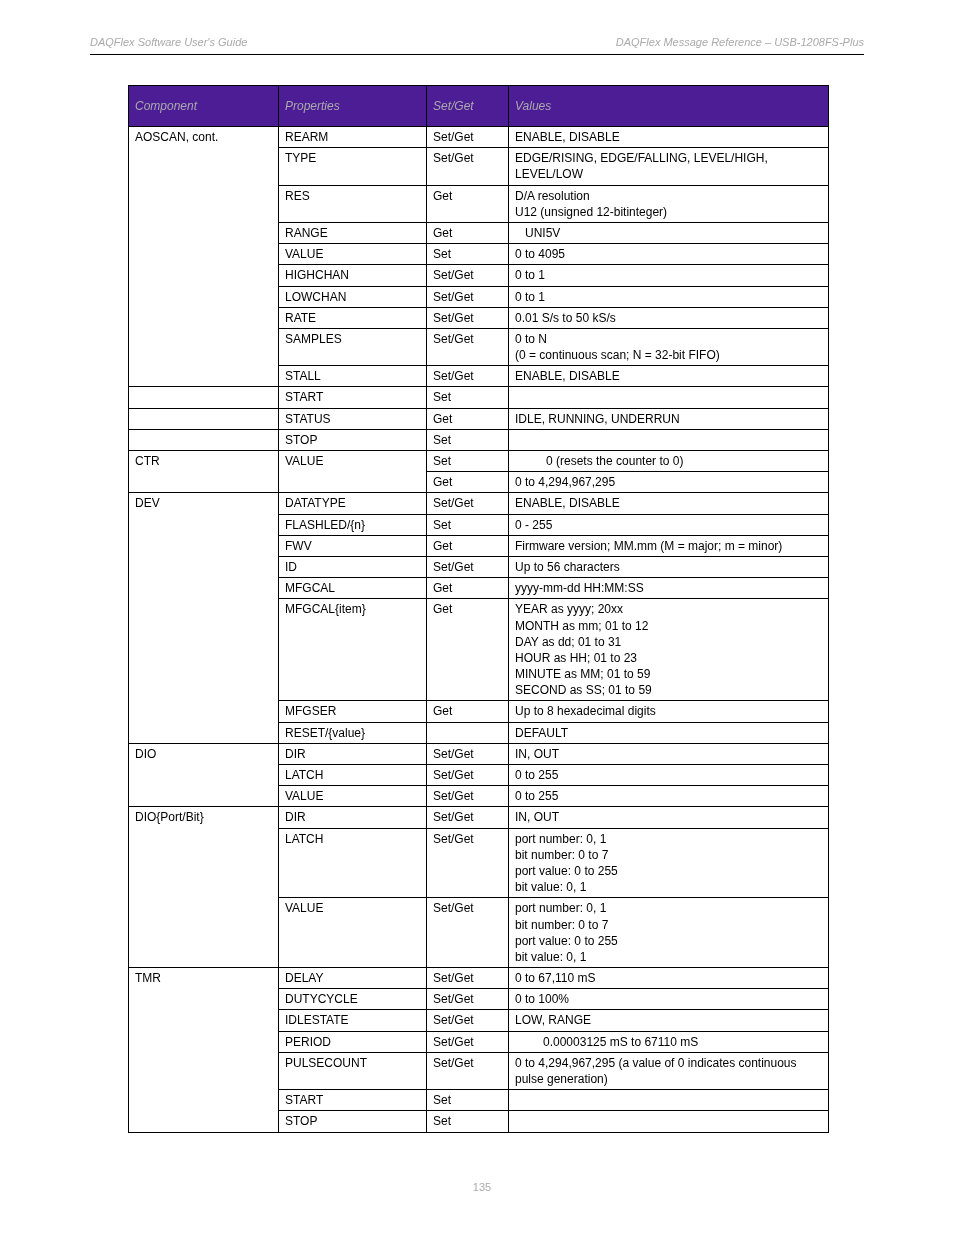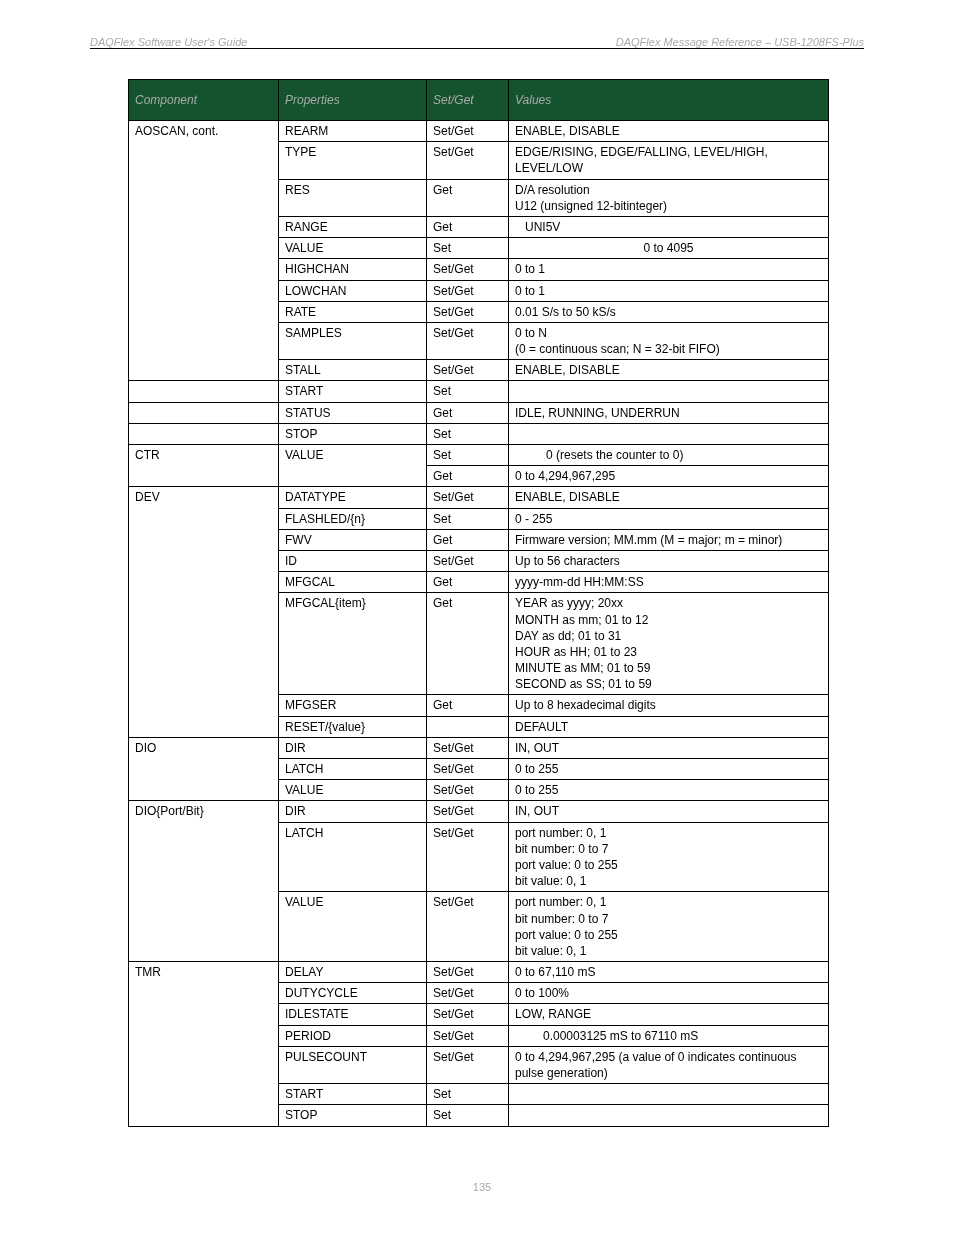--- a/index.html
+++ b/index.html
@@ -13,21 +13,21 @@
   .page {
     width: 954px;
     height: 1235px;
     position: relative;
     box-sizing: border-box;
     padding: 36px 90px 0 90px;
   }
   .header-row {
     display: flex;
     justify-content: center;
-    padding-bottom: 0;
+    padding-bottom: 6px;
     border-bottom: 1px solid #000;
     font-size: 11px;
     color: #aaa;
     font-style: italic;
   }
   .header-left {
     flex: 1;
   }
   .header-right {
     flex: 1;
@@ -44,21 +44,21 @@
   }
   th, td {
     border: 1px solid #000;
     text-align: left;
     vertical-align: top;
     padding: 2px 6px 2px 6px;
     font-size: 12px;
     line-height: 1.35;
   }
   th {
-    background: #14532d;
+    background: #4c1d95;
     font-weight: normal;
     color: #aaa;
     font-style: italic;
     height: 36px;
     vertical-align: middle;
   }
   col.c1 { width: 150px; }
   col.c2 { width: 148px; }
   col.c3 { width: 82px; }
   col.c4 { width: 320px; }
@@ -118,21 +118,21 @@
 U12 (unsigned 12-bitinteger)</td>
           </tr>
           <tr>
             <td>RANGE</td>
             <td>Get</td>
             <td style="white-space: pre-line; padding-left: 16px;">UNI5V</td>
           </tr>
           <tr>
             <td>VALUE</td>
             <td>Set</td>
-            <td style="white-space: pre-line; text-align: center;">0 to 4095</td>
+            <td style="white-space: pre-line;">0 to 4095</td>
           </tr>
           <tr>
             <td>HIGHCHAN</td>
             <td>Set/Get</td>
             <td style="white-space: pre-line;">0 to 1</td>
           </tr>
           <tr>
             <td>LOWCHAN</td>
             <td>Set/Get</td>
             <td style="white-space: pre-line;">0 to 1</td>

